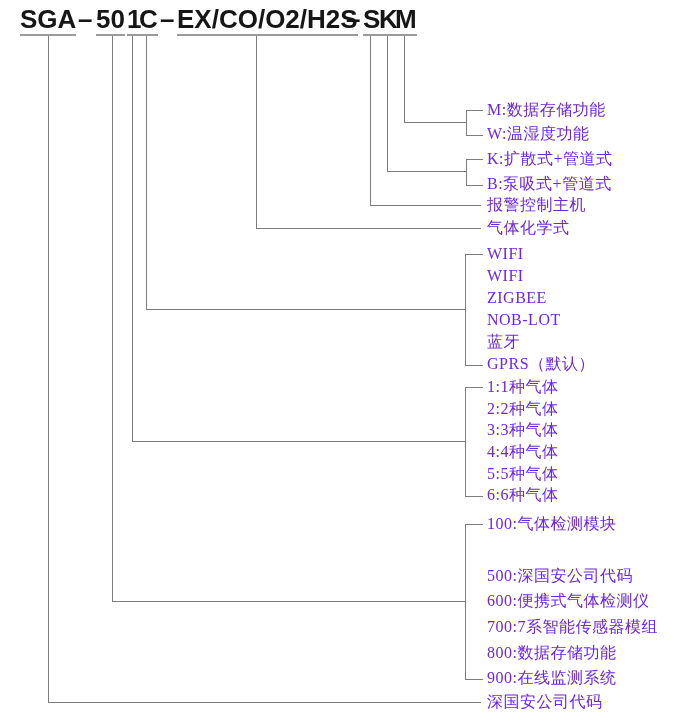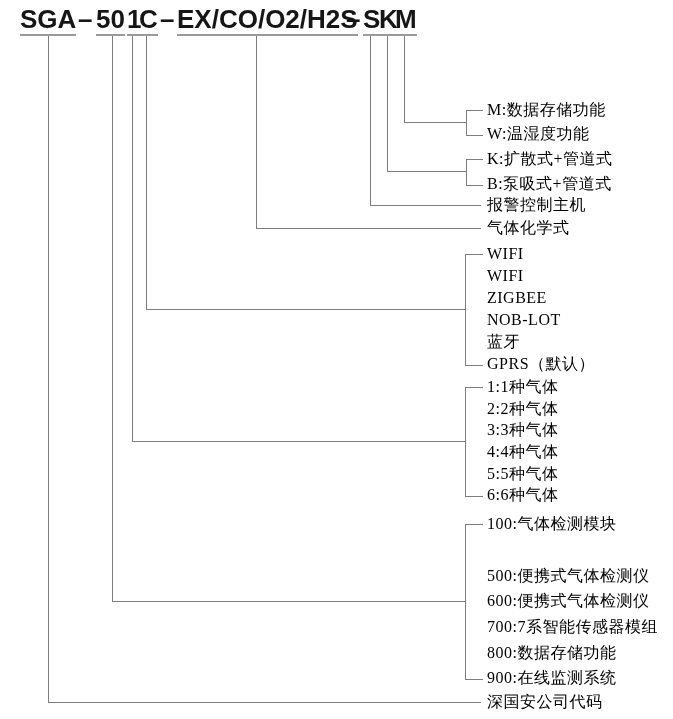--- a/index.html
+++ b/index.html
@@ -31,21 +31,21 @@
     border-bottom:1px solid #7d7d7d;
     background:transparent;
   }
   
   .lbl{
     position:absolute;left:487px;
     transform:translateY(-50%);
     font-size:16px;line-height:18px;
     letter-spacing:0.5px;
     white-space:nowrap;
-    color:#000000;
+    color:#6d28d9;
   }
 </style>
 </head>
 <body>
 
 <div class="canvas">
 
   <div>
     <span class="seg u" style="left:20px">SGA</span>
     <span class="seg" style="left:78px">–</span>
@@ -102,21 +102,21 @@
   <div class="lbl" style="top:364px">GPRS（默认）</div>
 
   <div class="lbl" style="top:387px">1:1种气体</div>
   <div class="lbl" style="top:409px">2:2种气体</div>
   <div class="lbl" style="top:430px">3:3种气体</div>
   <div class="lbl" style="top:452px">4:4种气体</div>
   <div class="lbl" style="top:474px">5:5种气体</div>
   <div class="lbl" style="top:495px">6:6种气体</div>
 
   <div class="lbl" style="top:524px">100:气体检测模块</div>
-  <div class="lbl" style="top:576px">500:便携式气体检测仪</div>
+  <div class="lbl" style="top:576px">500:深国安公司代码</div>
   <div class="lbl" style="top:601px">600:便携式气体检测仪</div>
   <div class="lbl" style="top:627px">700:7系智能传感器模组</div>
   <div class="lbl" style="top:653px">800:数据存储功能</div>
   <div class="lbl" style="top:678px">900:在线监测系统</div>
 
   <div class="lbl" style="top:702px">深国安公司代码</div>
 
 </div>
 
 </body></html>

